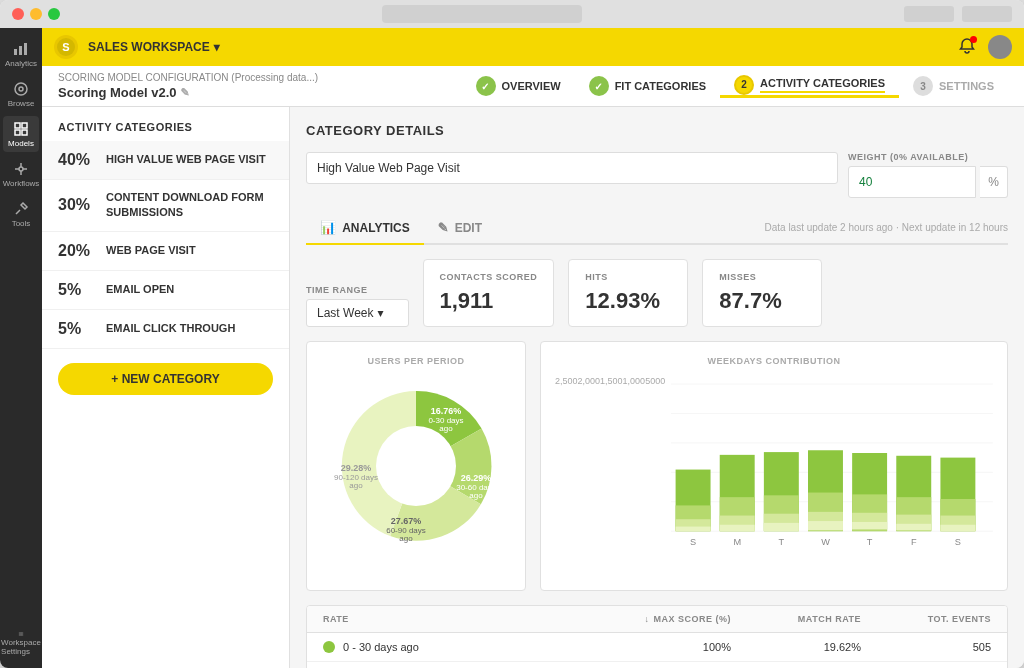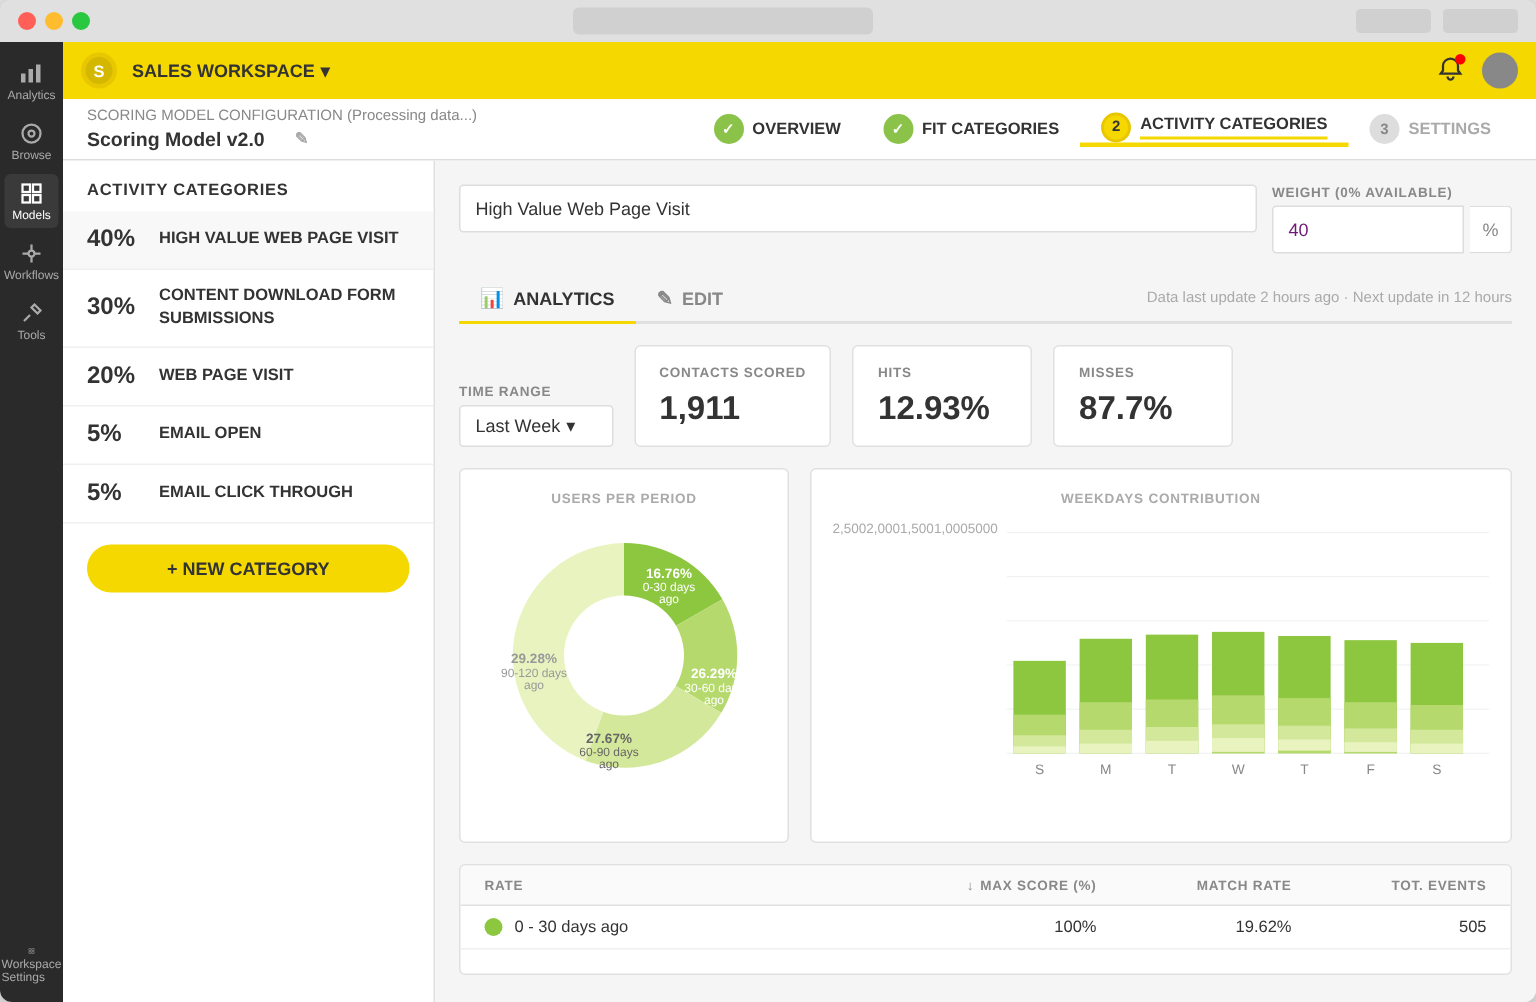--- a/index.html
+++ b/index.html
@@ -36,21 +36,21 @@
     .top-bar-logo { width: 24px; height: 24px; background: #e8c700; border-radius: 50%; display: flex; align-items: center; justify-content: center; font-size: 10px; font-weight: bold; }
     .top-bar-title { font-size: 12px; font-weight: 700; color: #333; display: flex; align-items: center; gap: 4px; }
     .top-bar-spacer { flex: 1; }
     .top-bar-icons { display: flex; gap: 12px; align-items: center; }
     .avatar { width: 24px; height: 24px; background: #888; border-radius: 50%; }
 
     
     .breadcrumb-bar { background: #fff; padding: 6px 16px; border-bottom: 1px solid #ddd; display: flex; align-items: center; justify-content: space-between; flex-shrink: 0; }
     .breadcrumb-left { display: flex; flex-direction: column; gap: 2px; }
     .breadcrumb-text { font-size: 10px; color: #888; }
-    .scoring-title { font-size: 13px; font-weight: 600; color: #333; display: flex; align-items: center; gap: 20px; }
+    .scoring-title { font-size: 13px; font-weight: 600; color: #333; display: flex; align-items: center; gap: 4px; }
     .edit-icon { font-size: 11px; color: #aaa; cursor: pointer; }
 
     
     .wizard-steps { display: flex; align-items: center; gap: 0; }
     .wizard-step { display: flex; align-items: center; gap: 6px; padding: 0 14px; cursor: pointer; height: 100%; }
     .step-circle { width: 20px; height: 20px; border-radius: 50%; display: flex; align-items: center; justify-content: center; font-size: 10px; font-weight: 700; }
     .step-circle.completed { background: #8bc34a; color: #fff; }
     .step-circle.active { background: #f5d800; color: #333; border: 2px solid #e8c700; }
     .step-circle.inactive { background: #ddd; color: #888; }
     .step-label { font-size: 11px; font-weight: 600; color: #333; text-align: right; }
@@ -73,21 +73,21 @@
     .right-panel { flex: 1; background: #f5f5f5; overflow-y: auto; padding: 16px; }
     .panel-title { font-size: 13px; font-weight: 700; color: #333; margin-bottom: 14px; letter-spacing: 0.5px; }
 
     
     .name-weight-row { display: flex; gap: 10px; margin-bottom: 14px; }
     .name-field { flex: 1; }
     .weight-field { width: 160px; }
     .field-label { font-size: 9px; font-weight: 700; color: #888; letter-spacing: 0.5px; margin-bottom: 4px; }
     .field-input { background: #fff; border: 1px solid #ddd; border-radius: 3px; padding: 8px 10px; font-size: 12px; color: #333; width: 100%; display: flex; align-items: center; }
     .weight-row { display: flex; align-items: center; gap: 4px; }
-    .weight-input { background: #fff; border: 1px solid #ddd; border-radius: 3px 0 0 3px; padding: 8px 10px; font-size: 12px; color: #701a75; flex: 1; }
+    .weight-input { background: #fff; border: 1px solid #ddd; border-radius: 3px 0 0 3px; padding: 8px 10px; font-size: 12px; color: #15803d; flex: 1; }
     .weight-pct { background: #fff; border: 1px solid #ddd; border-left: none; border-radius: 0 3px 3px 0; padding: 8px 8px; font-size: 12px; color: #888; }
 
     
     .tabs-row { display: flex; align-items: center; border-bottom: 2px solid #e0e0e0; margin-bottom: 14px; justify-content: space-between; }
     .tab { display: flex; align-items: center; gap: 6px; padding: 8px 14px; cursor: pointer; font-size: 12px; font-weight: 600; color: #888; border-bottom: 2px solid transparent; margin-bottom: -2px; }
     .tab.active { color: #333; border-bottom: 2px solid #f5d800; }
     .tab-icon { font-size: 13px; }
     .data-update-text { font-size: 10px; color: #aaa; }
     .stat-box { background: #fff; border: 1px solid #e0e0e0; border-radius: 4px; padding: 12px 16px; min-width: 120px; }
     .stat-label { font-size: 9px; font-weight: 700; color: #888; letter-spacing: 0.5px; margin-bottom: 6px; }
@@ -263,20 +263,21 @@
           </div>
           <div class="category-item">
             <div class="category-pct">5%</div>
             <div class="category-name">EMAIL CLICK THROUGH</div>
           </div>
 
           <button class="new-category-btn">+ NEW CATEGORY</button>
         </div>
 
         <div class="right-panel">
+          <div class="panel-title">CATEGORY DETAILS</div>
 
           <div class="name-weight-row">
             <div class="name-field">
               <div class="field-input">High Value Web Page Visit</div>
             </div>
             <div class="weight-field">
               <div class="field-label">WEIGHT (0% AVAILABLE)</div>
               <div class="weight-row">
                 <div class="weight-input">40</div>
                 <div class="weight-pct">%</div>

